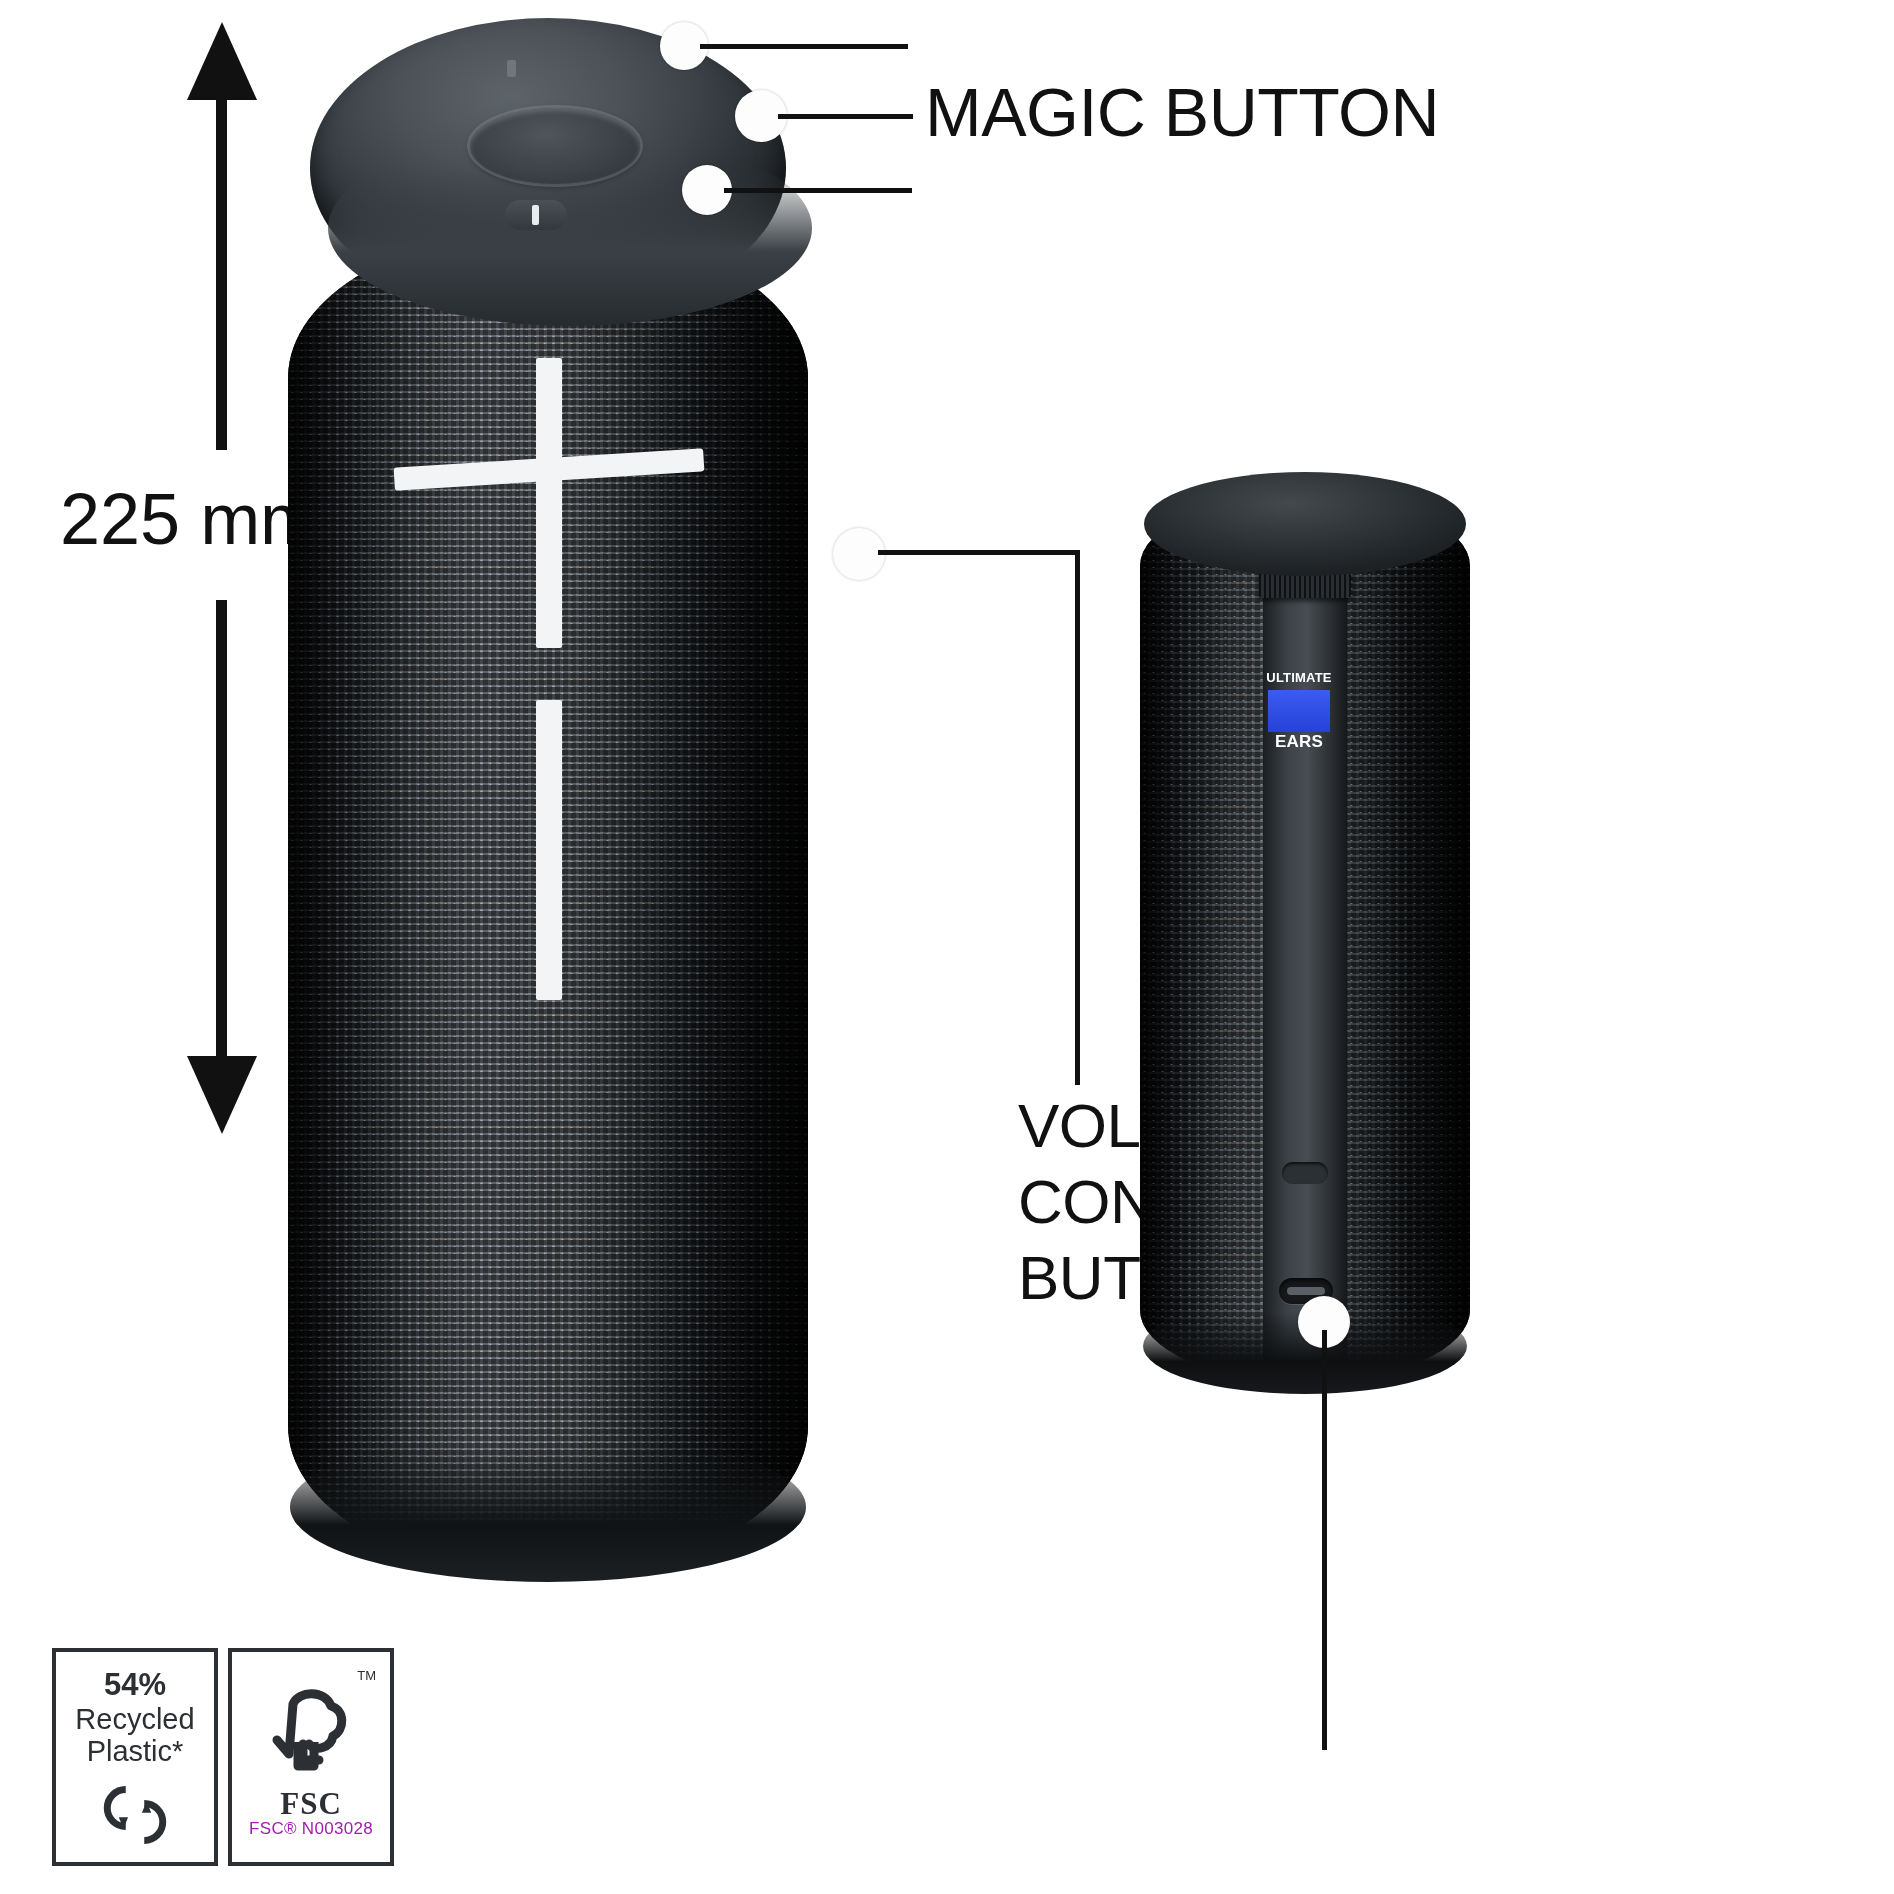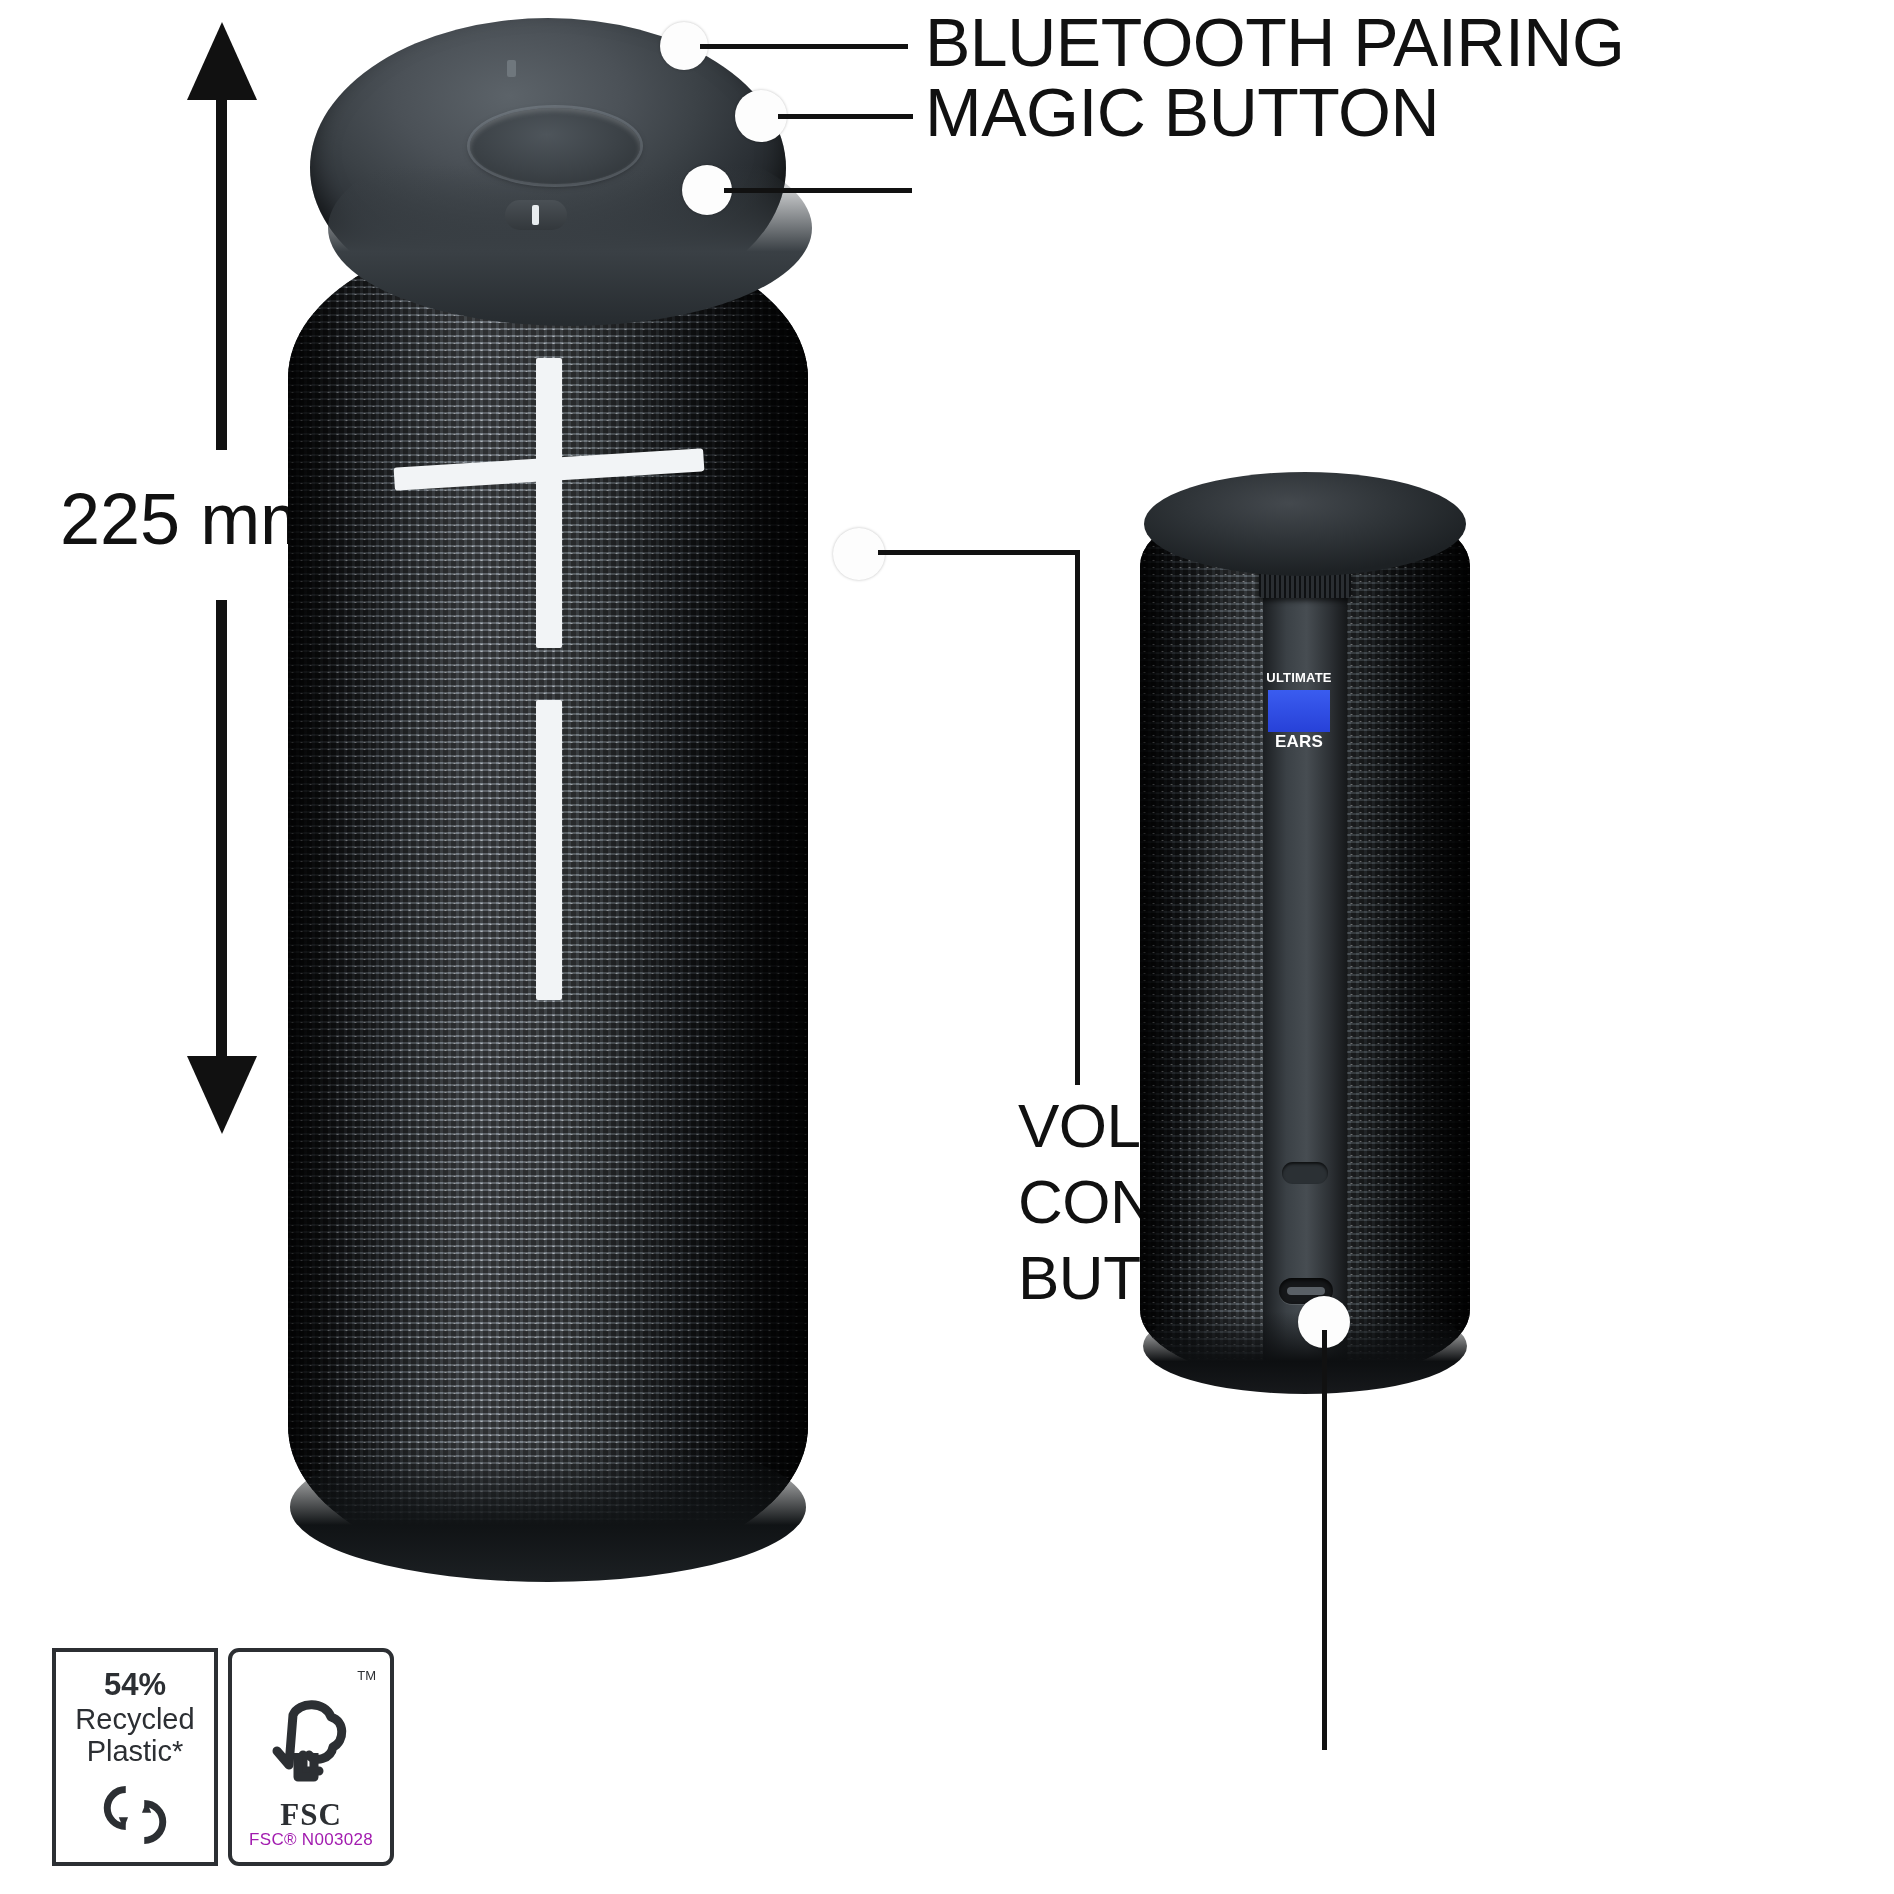--- a/index.html
+++ b/index.html
@@ -349,24 +349,23 @@
   }
   .badge-line {
     font-family: "Liberation Sans", sans-serif;
     color: #2c2f33;
     line-height: 1.12;
   }
   .b-pct { font-size: 31px; font-weight: 700; }
   .b-txt { font-size: 29px; font-weight: 400; }
   .recycle-mark { margin-top: 10px; }
   .fsc-badge {
-    justify-content: flex-end;
+    justify-content: center;
     padding: 14px 8px 12px 8px;
     position: relative;
-    border-radius: 11px;
   }
   .fsc-tree { margin-top: 2px; }
   .fsc-word {
     font-family: "Liberation Serif", serif;
     font-size: 31px;
     font-weight: 700;
     color: #2c2f33;
     letter-spacing: 1px;
     line-height: 1;
   }
@@ -412,21 +411,20 @@
     <div class="spk-top-cap">
       <div class="spk-top-lip"></div>
       <div class="bt-icon"></div>
       <div class="magic-btn"></div>
       <div class="power-icon"></div>
     </div>
   </div>
 
   <div class="dot" style="left:660px; top:22px; width:48px; height:48px;"></div>
   <div class="leader-h" style="left:700px; top:44px; width:208px;"></div>
-  <div class="callout-label callout-top" style="left:925px; top:8px;">BLUETOOTH PAIRING</div>
 
   <div class="dot" style="left:735px; top:90px; width:52px; height:52px;"></div>
   <div class="leader-h" style="left:778px; top:114px; width:135px;"></div>
   <div class="callout-label callout-top" style="left:925px; top:78px;">MAGIC BUTTON</div>
 
   <div class="dot" style="left:682px; top:165px; width:50px; height:50px;"></div>
   <div class="leader-h" style="left:724px; top:188px; width:188px;"></div>
 
   <div class="dot" style="left:833px; top:528px; width:52px; height:52px;"></div>
   <div class="leader-h" style="left:878px; top:550px; width:202px;"></div>

